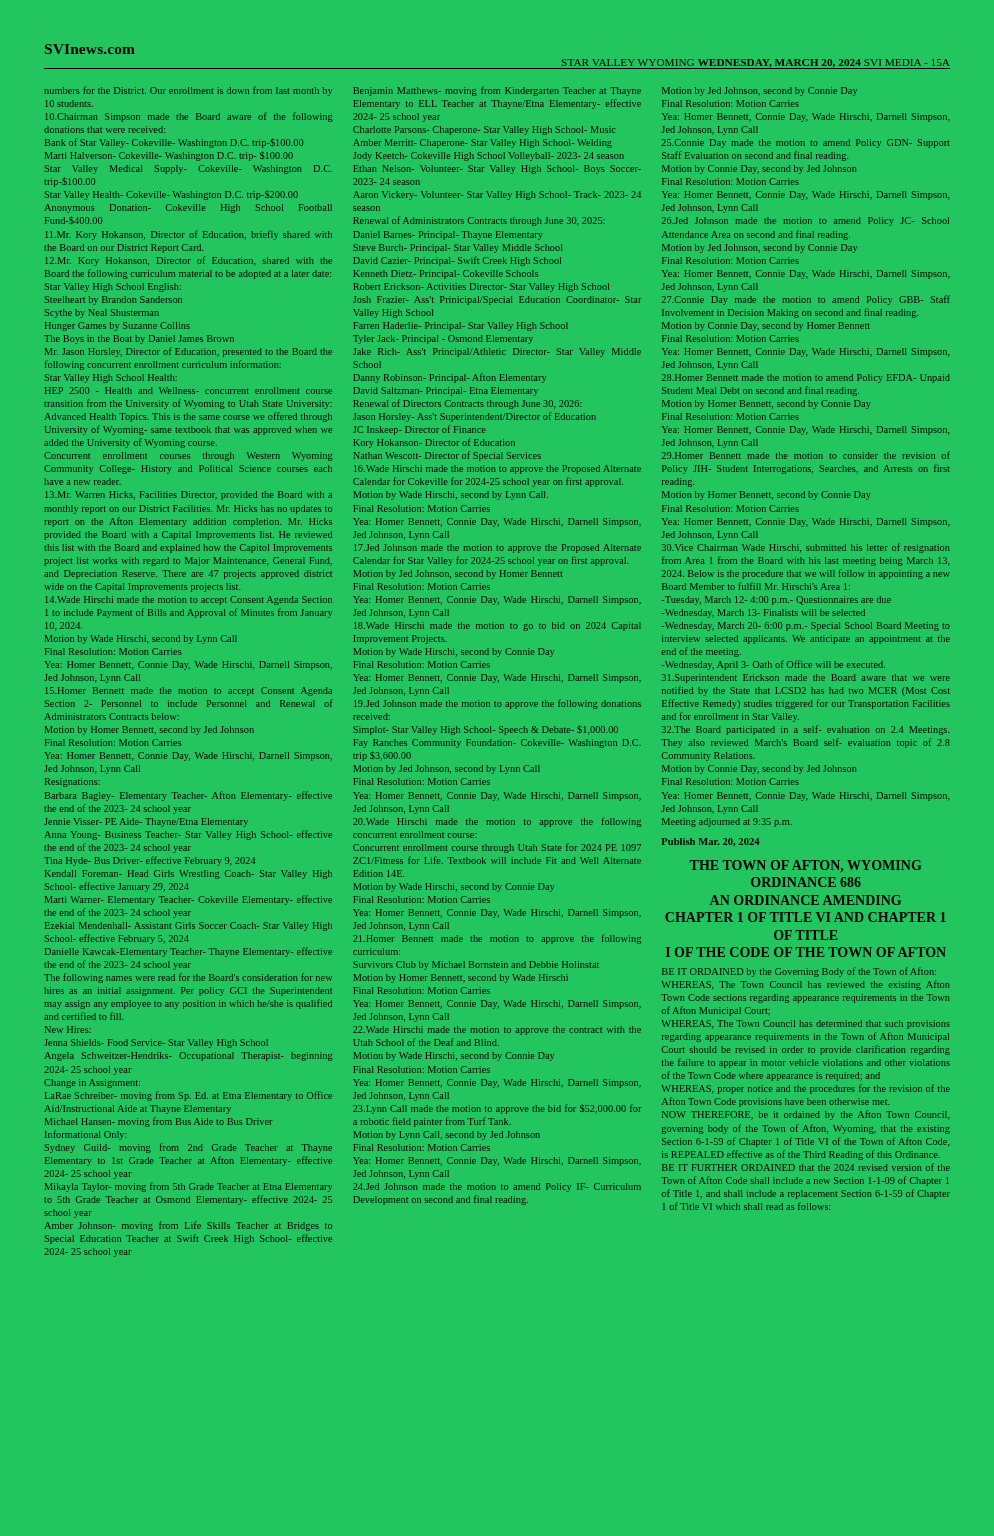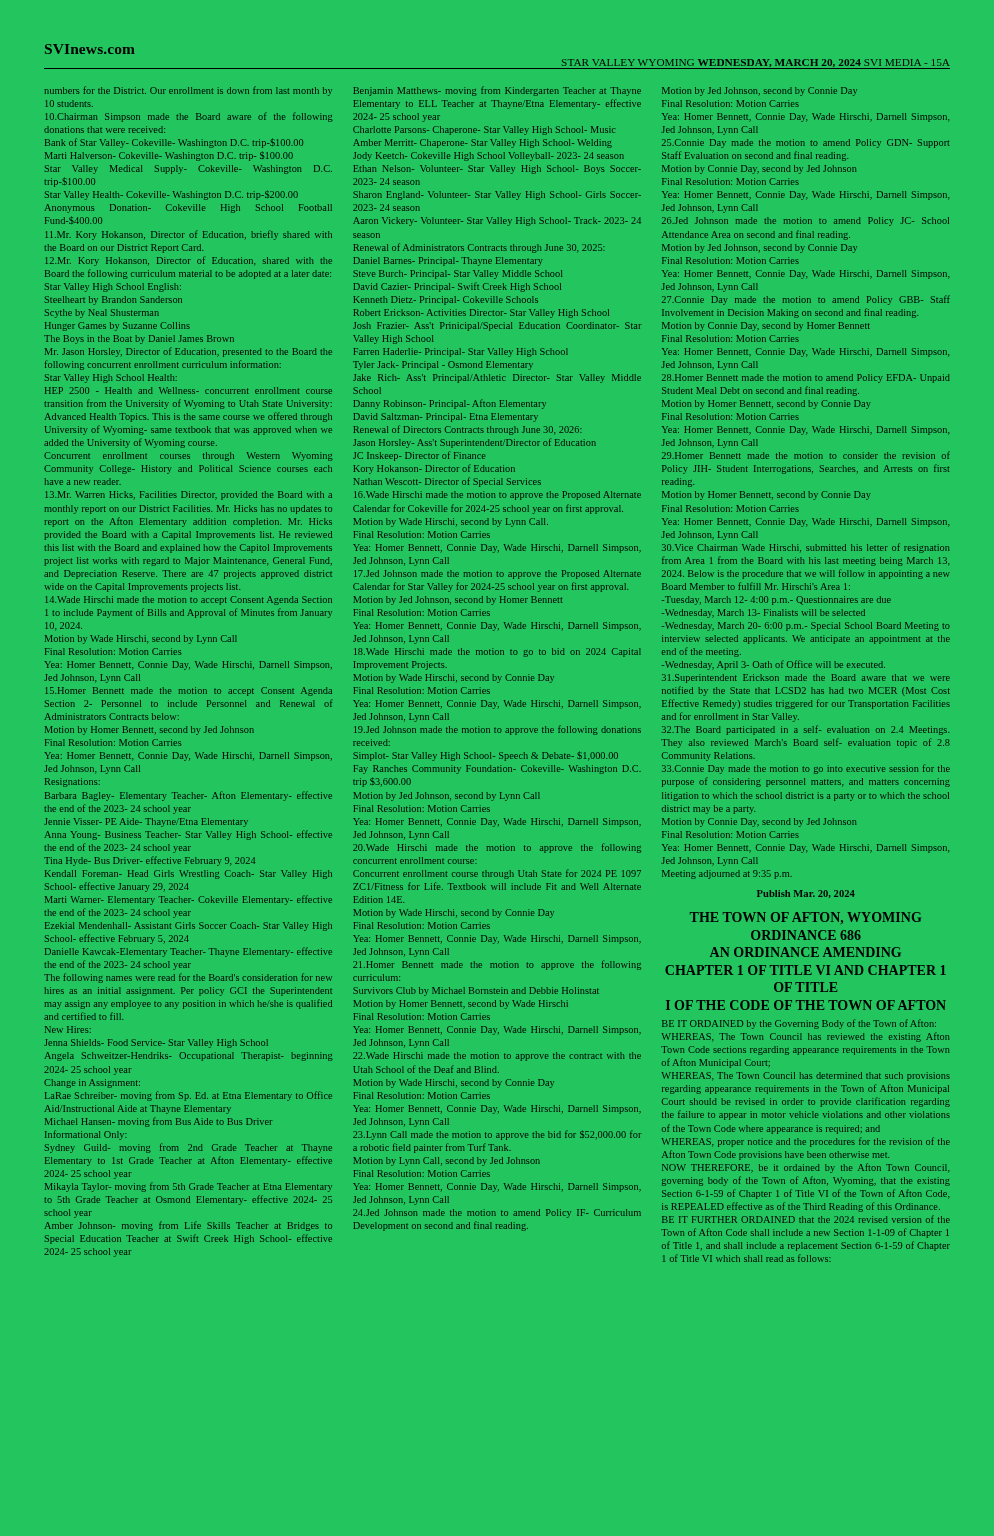--- a/index.html
+++ b/index.html
@@ -66,21 +66,21 @@
     line-height: 1.255;
     text-align: justify;
     text-justify: inter-word;
     -webkit-hyphens: auto;
     hyphens: auto;
   }
   .col p {
     margin: 0;
   }
   .pubdate {
-    text-align: center;
+    text-align: left;
     font-weight: bold;
     margin-top: 7px !important;
     margin-bottom: 9px !important;
     font-size: 10.6px;
   }
   .headblock {
     text-align: center;
     font-weight: bold;
     line-height: 1.25;
     margin-top: 2px !important;
@@ -158,21 +158,20 @@
         <p>Mikayla Taylor- moving from 5th Grade Teacher at Etna Elementary to 5th Grade Teacher at Osmond Elementary- effective 2024- 25 school year</p>
         <p>Amber Johnson- moving from Life Skills Teacher at Bridges to Special Education Teacher at Swift Creek High School- effective 2024- 25 school year</p>
       </div>
 
     <div class="col" id="col2">
         <p>Benjamin Matthews- moving from Kindergarten Teacher at Thayne Elementary to ELL Teacher at Thayne/Etna Elementary- effective 2024- 25 school year</p>
         <p>Charlotte Parsons- Chaperone- Star Valley High School- Music</p>
         <p>Amber Merritt- Chaperone- Star Valley High School- Welding</p>
         <p>Jody Keetch- Cokeville High School Volleyball- 2023- 24 season</p>
         <p>Ethan Nelson- Volunteer- Star Valley High School- Boys Soccer- 2023- 24 season</p>
-        <p>Sharon England- Volunteer- Star Valley High School- Girls Soccer- 2023- 24 season</p>
         <p>Aaron Vickery- Volunteer- Star Valley High School- Track- 2023- 24 season</p>
         <p>Renewal of Administrators Contracts through June 30, 2025:</p>
         <p>Daniel Barnes- Principal- Thayne Elementary</p>
         <p>Steve Burch- Principal- Star Valley Middle School</p>
         <p>David Cazier- Principal- Swift Creek High School</p>
         <p>Kenneth Dietz- Principal- Cokeville Schools</p>
         <p>Robert Erickson- Activities Director- Star Valley High School</p>
         <p>Josh Frazier- Ass't Prinicipal/Special Education Coordinator- Star Valley High School</p>
         <p>Farren Haderlie- Principal- Star Valley High School</p>
         <p>Tyler Jack- Principal - Osmond Elementary</p>
@@ -247,21 +246,20 @@
         <p>Motion by Homer Bennett, second by Connie Day</p>
         <p>Final Resolution: Motion Carries</p>
         <p>Yea: Homer Bennett, Connie Day, Wade Hirschi, Darnell Simpson, Jed Johnson, Lynn Call</p>
         <p>30.Vice Chairman Wade Hirschi, submitted his letter of resignation from Area 1 from the Board with his last meeting being March 13, 2024. Below is the procedure that we will follow in appointing a new Board Member to fulfill Mr. Hirschi's Area 1:</p>
         <p>-Tuesday, March 12- 4:00 p.m.- Questionnaires are due</p>
         <p>-Wednesday, March 13- Finalists will be selected</p>
         <p>-Wednesday, March 20- 6:00 p.m.- Special School Board Meeting to interview selected applicants. We anticipate an appointment at the end of the meeting.</p>
         <p>-Wednesday, April 3- Oath of Office will be executed.</p>
         <p>31.Superintendent Erickson made the Board aware that we were notified by the State that LCSD2 has had two MCER (Most Cost Effective Remedy) studies triggered for our Transportation Facilities and for enrollment in Star Valley.</p>
         <p>32.The Board participated in a self- evaluation on 2.4 Meetings. They also reviewed March's Board self- evaluation topic of 2.8 Community Relations.</p>
-        <p>33.Connie Day made the motion to go into executive session for the purpose of considering personnel matters, and matters concerning litigation to which the school district is a party or to which the school district may be a party.</p>
         <p>Motion by Connie Day, second by Jed Johnson</p>
         <p>Final Resolution: Motion Carries</p>
         <p>Yea: Homer Bennett, Connie Day, Wade Hirschi, Darnell Simpson, Jed Johnson, Lynn Call</p>
         <p>Meeting adjourned at 9:35 p.m.</p>
         <p class="pubdate">Publish Mar. 20, 2024</p>
         <p class="headblock">
           <span class="l">THE TOWN OF AFTON, WYOMING</span>
           <span class="l">ORDINANCE 686</span>
           <span class="l">AN ORDINANCE AMENDING</span>
           <span class="l">CHAPTER 1 OF TITLE VI AND CHAPTER 1 OF TITLE</span>

